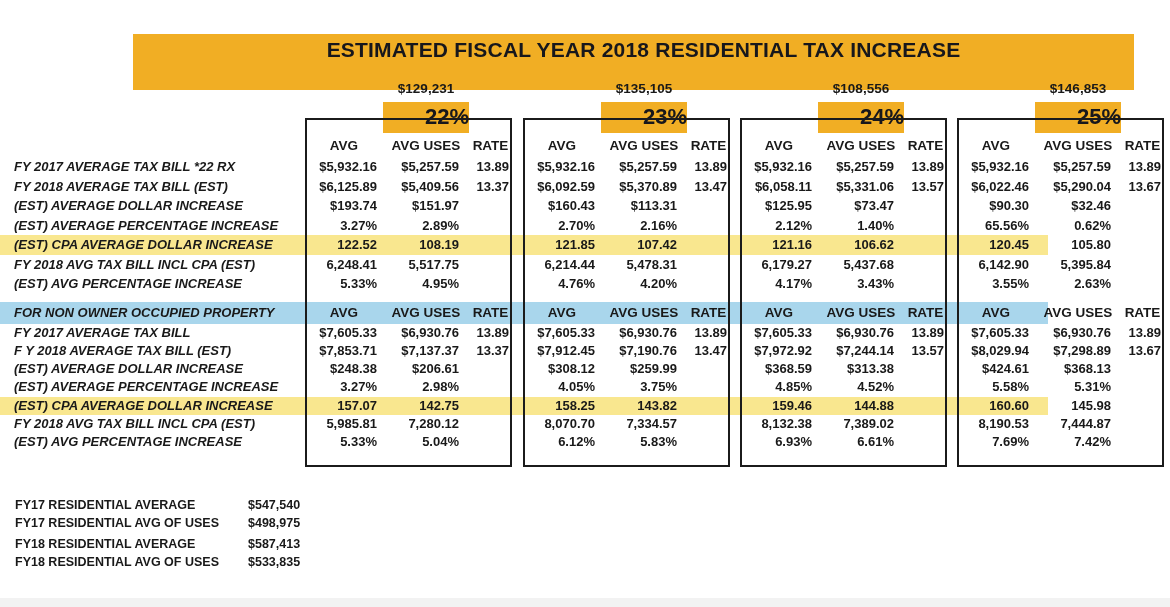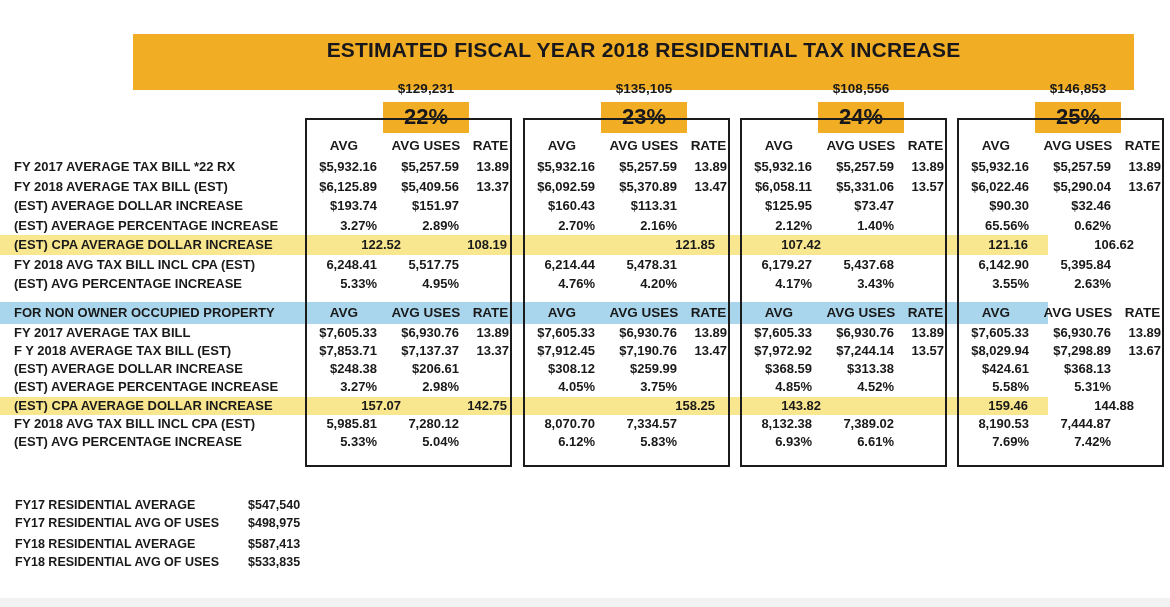--- a/index.html
+++ b/index.html
@@ -7,37 +7,37 @@
   .page{position:relative;width:1170px;height:607px;background:#ffffff;
         font-family:"Liberation Sans",sans-serif;color:#191919;overflow:hidden;}
   .title-banner{position:absolute;left:133px;top:34px;width:1001px;height:56px;
         background:#F1AE24;text-align:center;font-weight:bold;padding-left:20px;}
   .title-line1{font-size:21px;padding-top:4px;color:#17171c;letter-spacing:.2px;}
   .title-line2{font-size:19px;color:#17171c;}
   #table-area{position:absolute;left:0;top:79px;width:1048px;}
   .grid{display:grid;
         grid-template-columns:305px 78px 86px 43px 11px 78px 86px 43px 10px 78px 86px 43px 10px 78px 86px 43px;}
   .cell{overflow:hidden;white-space:nowrap;}
-  .lab{padding-left:14px;font-weight:bold;font-size:13px;text-align:left;}
+  .lab{padding-left:14px;font-weight:bold;font-size:13px;text-align:left;font-style:italic;}
   .num{font-weight:bold;font-size:13px;text-align:right;}
   .avg{padding-right:6px;}
   .uses{padding-right:10px;}
   .rate{padding-right:3px;}
   .r-assessed{height:23px;line-height:20px;}
   .assessed{font-size:13.5px;font-weight:bold;text-align:center;}
   .r-pct{height:31px;}
-  .pctbox{background:#F1AE24;font-size:22px;font-weight:bold;text-align:center;
+  .pctbox{background:#F1AE24;font-size:22px;font-weight:bold;text-align:right;
           line-height:30px;color:#17171c;}
   .r-colhead{height:24px;line-height:26px;}
   .ch{font-weight:bold;font-size:13.5px;text-align:center;}
   .trow1{height:19.5px;line-height:19.5px;}
   .trow2{height:18.2px;line-height:18.2px;}
   .row-spacer{height:8.3px;}
   .r-sec2head{height:22px;line-height:22px;background:#A9D6EC;}
-  .hl-yellow{background:#F9E78F;gap:24px;}
+  .hl-yellow{background:#F9E78F;}
   .panel-border{position:absolute;top:118px;width:207px;height:349px;
         border:2px solid #1b1b1b;pointer-events:none;background:transparent;}
   .pb1{left:305px;}.pb2{left:523px;}.pb3{left:740px;}.pb4{left:957px;}
   .footer{position:absolute;left:15px;top:496px;}
   .frow{display:flex;height:18px;line-height:18px;}
   .flab{width:233px;font-weight:bold;font-size:12.5px;}
   .fval{font-weight:bold;font-size:12.5px;}
   .fgap{margin-top:3px;}
   .page-edge{position:absolute;left:0;bottom:0;width:100%;height:9px;background:#f2f2f2;}
 </style>

